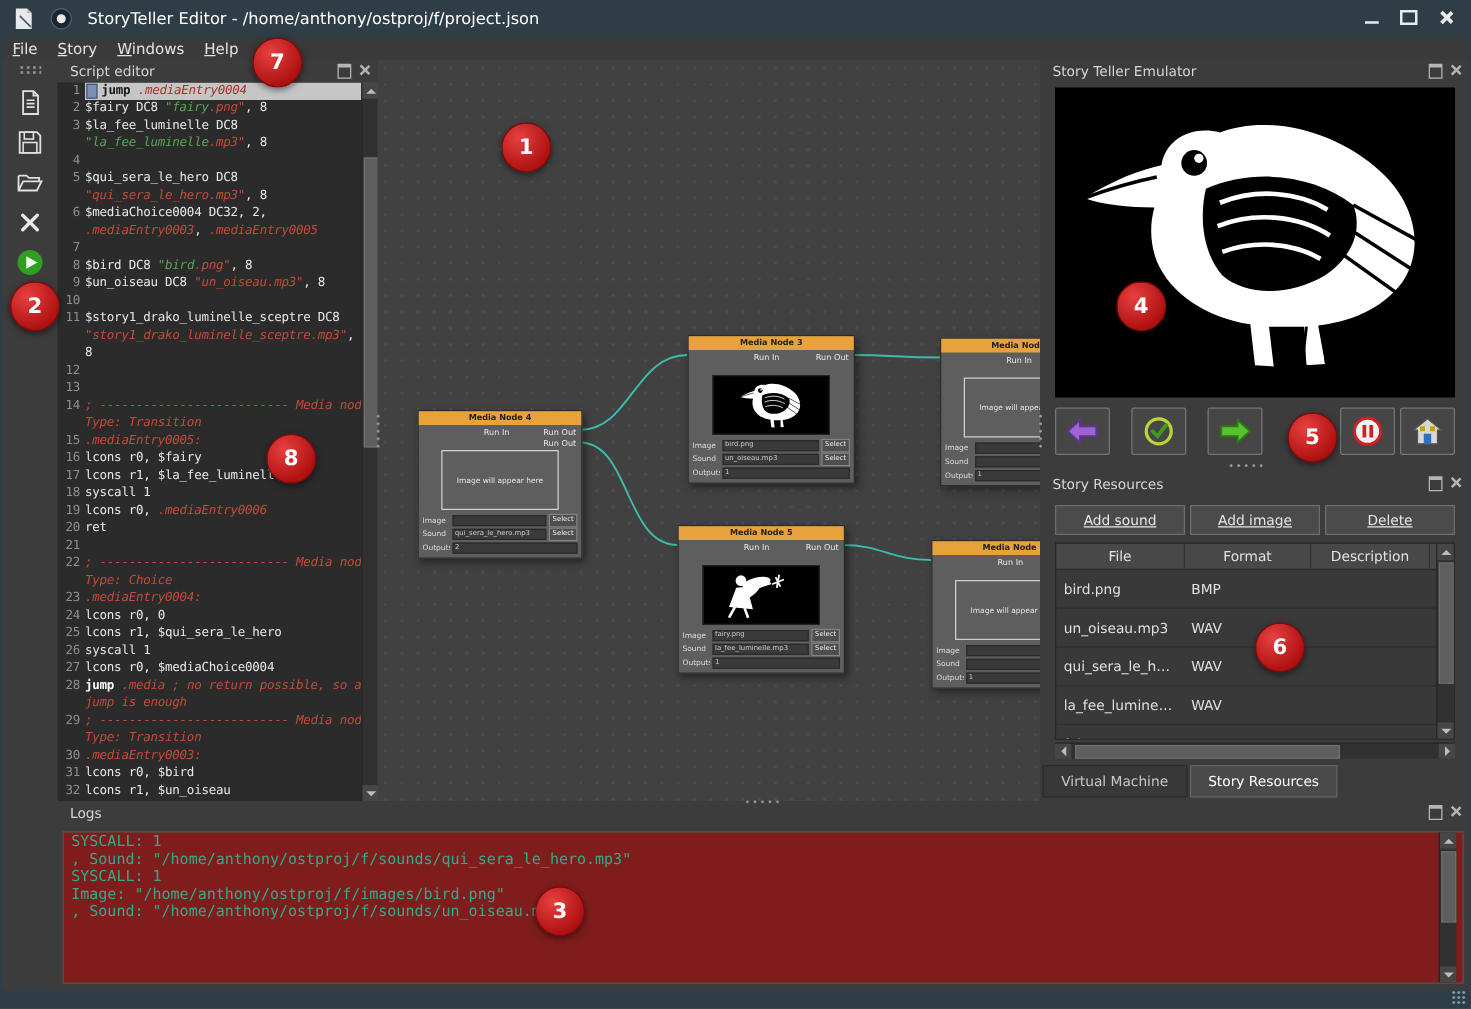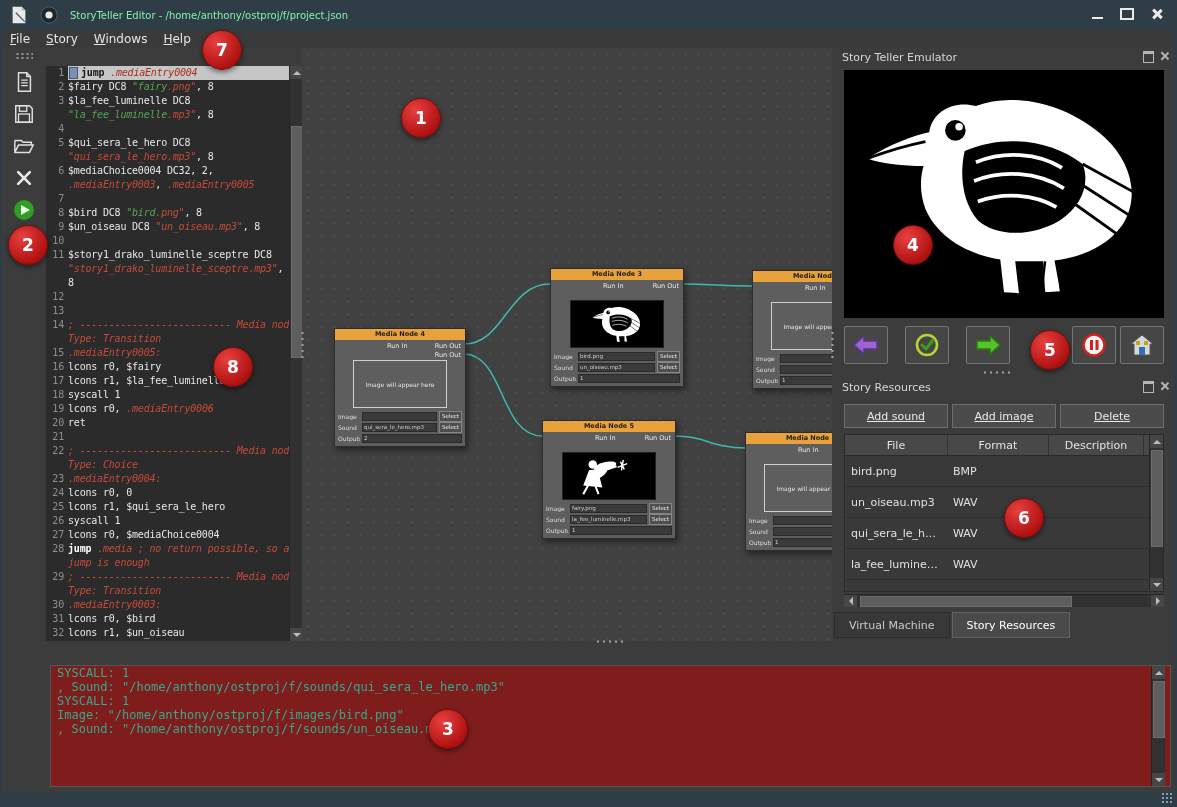--- a/index.html
+++ b/index.html
@@ -1,21 +1,21 @@
 <!DOCTYPE html>
 <html><head>
 <meta charset="utf-8">
 <style>
   html,body{margin:0;padding:0;background:#555;}
   #window{position:relative;width:1177px;height:807px;background:#2e3d46;overflow:hidden;
     font-family:"DejaVu Sans","Liberation Sans",sans-serif;color:#e0e0e0;font-size:12px;}
   
   .titlebar{position:absolute;left:0;top:0;width:1177px;height:30px;background:#2e3d46;display:flex;align-items:center;}
   .ticon{width:22px;height:22px;margin-left:8px;display:flex;align-items:center;justify-content:center;}
-  .wtitle{margin-left:10px;font-size:10px;color:#86efac;}
+  .wtitle{margin-left:10px;font-size:13px;color:#ffffff;}
   .wctrls{position:absolute;right:8px;top:4px;display:flex;gap:6px;}
   .wc{width:24px;height:20px;display:flex;align-items:center;justify-content:center;cursor:default;}
   .wc .min{width:11px;height:2px;background:#eaeaea;margin-top:8px;}
   .wc .max{width:10px;height:8px;border:2px solid #eaeaea;}
   .wc .xx{position:relative;width:12px;height:12px;}
   .wc .xx:before,.wc .xx:after{content:"";position:absolute;left:5px;top:0;width:2.5px;height:12px;background:#eaeaea;}
   .wc .xx:before{transform:rotate(45deg);} .wc .xx:after{transform:rotate(-45deg);}
   
   .menubar{position:absolute;left:2px;top:30px;width:1173px;height:18px;background:#3a3a3a;display:flex;align-items:center;border-bottom:1px solid #323232;}
   .menu-item{padding:1px 8px;color:#e4e4e4;font-size:12px;}
@@ -173,20 +173,27 @@
         <div class="tbtn">
           <svg xmlns="http://www.w3.org/2000/svg" viewBox="0 0 24 24" width="24" height="24">
             <circle cx="12" cy="12" r="10" fill="#2f9e23"></circle>
             <path d="M9,7 L18,12 L9,17 Z" fill="#eaffea"></path>
           </svg>
         </div>
       </div>
   </div>
 
   <div class="script-panel">
+    <div class="panel-header">
+      <span class="ptitle">Script editor</span>
+      <span class="phicons">
+        <i class="float-ic"></i>
+        <i class="close-ic"></i>
+      </span>
+    </div>
     <div class="editor" id="code-rows">
         <div class="crow hl"><span class="gut">1</span><span class="ctext"><i class="cursor-marker"></i><span class="tk-k">jump</span><span class="tk-p"> </span><span class="tk-r">.mediaEntry0004</span></span></div>
         <div class="crow"><span class="gut">2</span><span class="ctext"><span class="tk-p">$fairy DC8 </span><span class="tk-s">"fairy</span><span class="tk-r">.png"</span><span class="tk-p">, 8</span></span></div>
         <div class="crow"><span class="gut">3</span><span class="ctext"><span class="tk-p">$la_fee_luminelle DC8</span></span></div>
         <div class="crow"><span class="gut"></span><span class="ctext"><span class="tk-s">"la_fee_luminelle</span><span class="tk-r">.mp3"</span><span class="tk-p">, 8</span></span></div>
         <div class="crow"><span class="gut">4</span><span class="ctext"></span></div>
         <div class="crow"><span class="gut">5</span><span class="ctext"><span class="tk-p">$qui_sera_le_hero DC8</span></span></div>
         <div class="crow"><span class="gut"></span><span class="ctext"><span class="tk-r">"qui_sera_le_hero.mp3"</span><span class="tk-p">, 8</span></span></div>
         <div class="crow"><span class="gut">6</span><span class="ctext"><span class="tk-p">$mediaChoice0004 DC32, 2,</span></span></div>
         <div class="crow"><span class="gut"></span><span class="ctext"><span class="tk-r">.mediaEntry0003</span><span class="tk-p">, </span><span class="tk-r">.mediaEntry0005</span></span></div>
@@ -507,20 +514,27 @@
           <i class="tri right"></i>
         </div>
     </div>
     <div class="res-tabs" id="res-tabs">
         <div class="tab">Virtual Machine</div>
         <div class="tab active">Story Resources</div>
       </div>
   </div>
 
   <div class="logs-panel">
+    <div class="panel-header">
+      <span class="ptitle">Logs</span>
+      <span class="phicons">
+        <i class="float-ic"></i>
+        <i class="close-ic"></i>
+      </span>
+    </div>
     <div class="logs-box" id="logs-box">
         <div class="log-line">SYSCALL: 1</div>
         <div class="log-line">, Sound: "/home/anthony/ostproj/f/sounds/qui_sera_le_hero.mp3"</div>
         <div class="log-line">SYSCALL: 1</div>
         <div class="log-line">Image: "/home/anthony/ostproj/f/images/bird.png"</div>
         <div class="log-line">, Sound: "/home/anthony/ostproj/f/sounds/un_oiseau.mp3"</div>
       </div>
     <div class="sb-v" style="left:1105px;top:25px;height:120px;">
       <div class="sb-btn" style="left:0;top:0;width:13px;height:13px;">
           <i class="tri up"></i>

